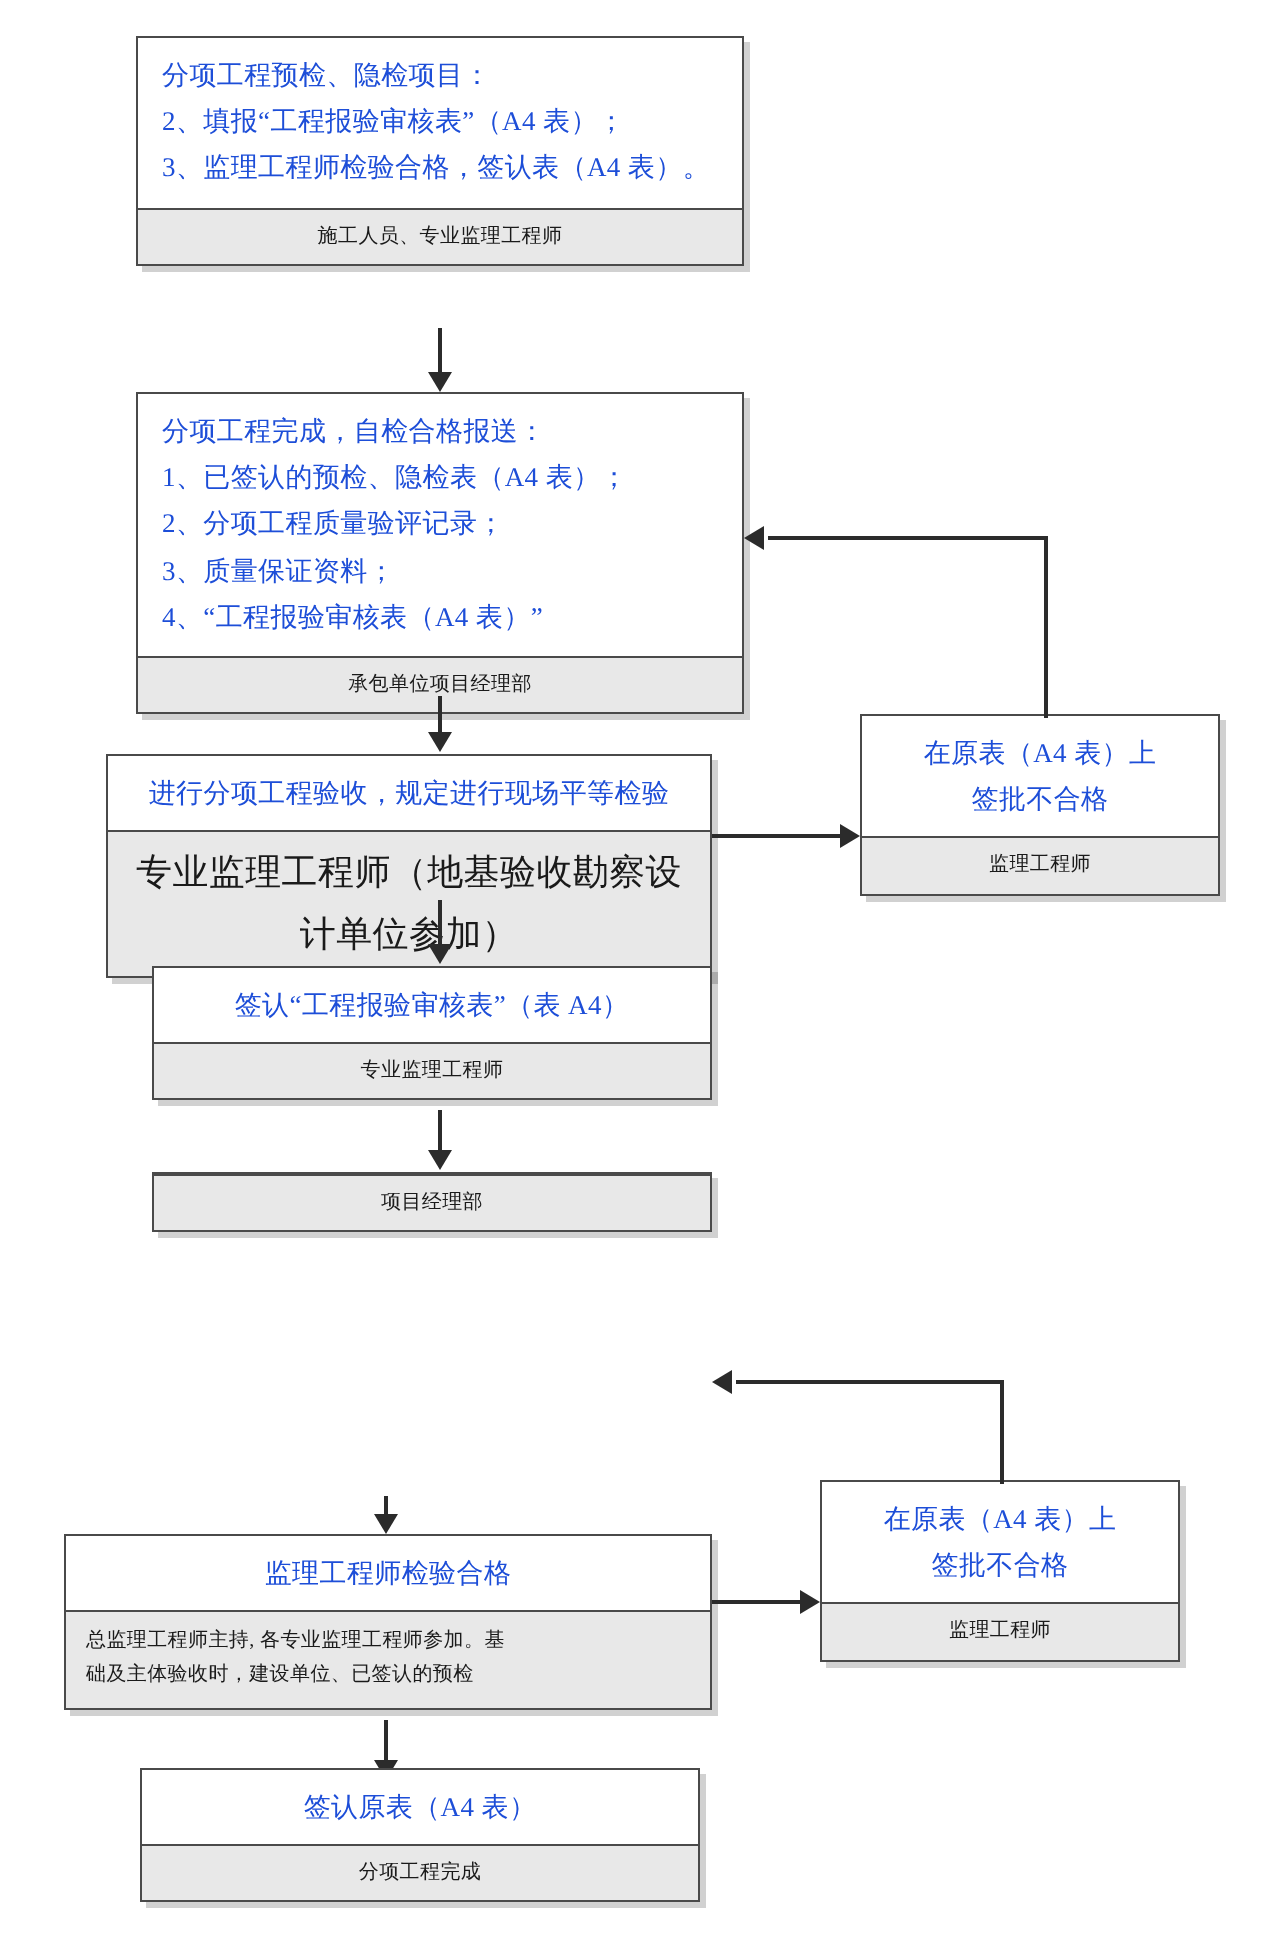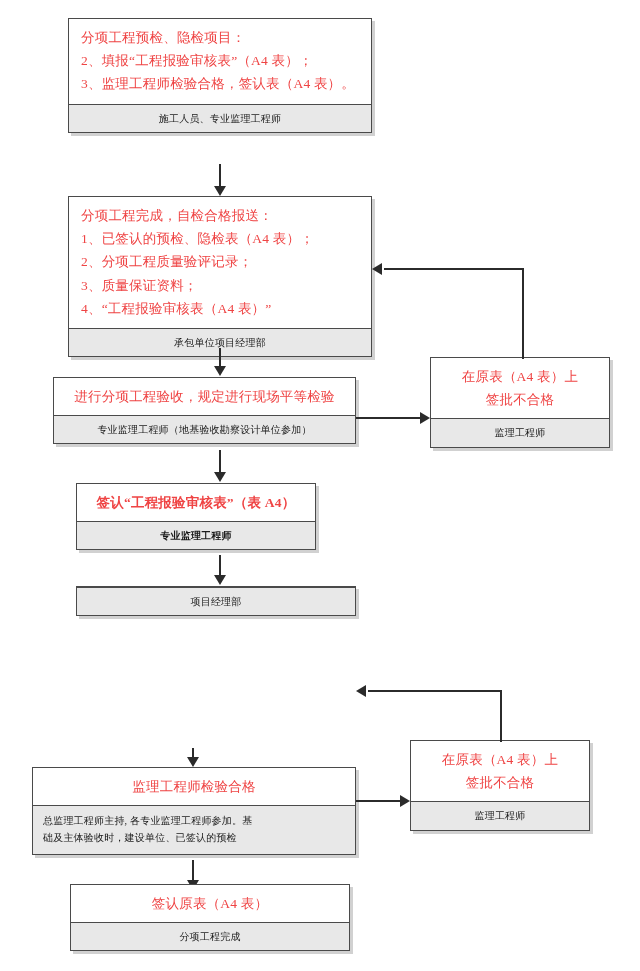--- a/index.html
+++ b/index.html
@@ -20,21 +20,21 @@
     position: absolute;
     box-sizing: border-box;
     border: 1.5px solid #4a4a4a;
     background: #ffffff;
     box-shadow: 3px 3px 0 0 rgba(0,0,0,0.18);
   }
   .node .body {
     box-sizing: border-box;
     padding: 7px 12px 8px 12px;
     background: #ffffff;
-    color: #ef4444;
+    color: #1d4ed8;
     font-size: 13.5px;
     line-height: 1.72;
     letter-spacing: 0.2px;
   }
   .node .body.center {
     text-align: center;
     padding: 7px 10px;
   }
   .node .actor {
     box-sizing: border-box;
@@ -109,42 +109,42 @@
     <div class="actor">承包单位项目经理部</div>
   </div>
 
   <div class="conn vline" style="left:219px; top:348px; height:20px;"></div>
   <div class="arrow down" style="left:214px; top:366px;"></div>
 
   <div class="node" style="left:53px; top:377px; width:303px;">
     <div class="body center">
       <span class="line">进行分项工程验收，规定进行现场平等检验</span>
     </div>
-    <div class="actor" style="font-size:10px;">专业监理工程师（地基验收勘察设计单位参加）</div>
+    <div class="actor" style="font-size:18px;">专业监理工程师（地基验收勘察设计单位参加）</div>
   </div>
 
   <div class="conn hline" style="left:356px; top:417px; width:66px;"></div>
   <div class="arrow right" style="left:420px; top:412px;"></div>
 
   <div class="node" style="left:430px; top:357px; width:180px;">
     <div class="body center">
       <span class="line">在原表（A4 表）上</span>
       <span class="line">签批不合格</span>
     </div>
     <div class="actor">监理工程师</div>
   </div>
 
   <div class="conn vline" style="left:522px; top:268px; height:91px;"></div>
   <div class="conn hline" style="left:384px; top:268px; width:140px;"></div>
   <div class="arrow left" style="left:372px; top:263px;"></div>
 
   <div class="conn vline" style="left:219px; top:450px; height:24px;"></div>
   <div class="arrow down" style="left:214px; top:472px;"></div>
 
-  <div class="node" style="left:76px; top:483px; width:240px;font-weight:bold;">
+  <div class="node" style="left:76px; top:483px; width:280px;">
     <div class="body center">
       <span class="line">签认“工程报验审核表”（表 A4）</span>
     </div>
     <div class="actor">专业监理工程师</div>
   </div>
 
   <div class="conn vline" style="left:219px; top:555px; height:22px;"></div>
   <div class="arrow down" style="left:214px; top:575px;"></div>
 
   <div class="node" style="left:76px; top:586px; width:280px;">

